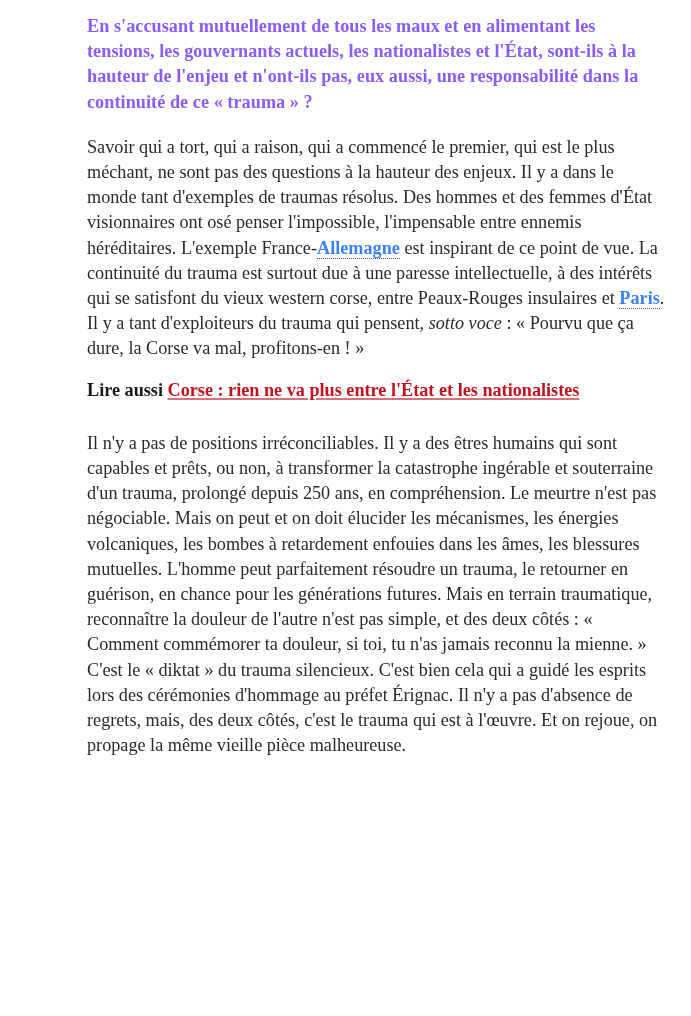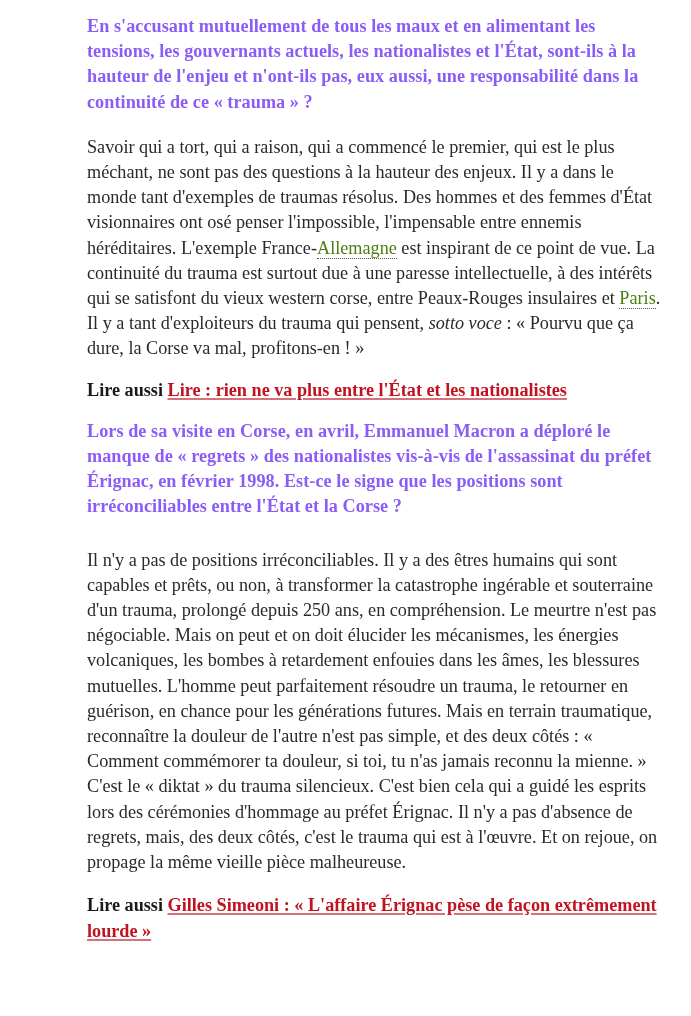--- a/index.html
+++ b/index.html
@@ -32,23 +32,24 @@
   .answer {
     font-family: "Liberation Serif", "DejaVu Serif", serif;
     font-size: 18.2px;
     line-height: 25.2px;
     margin: 0 0 18px 0;
     color: #2a2a2a;
   }
   .answer em {
   }
   .dotted-link {
-    color: #4d7c0f;
+    color: #3b82f6;
     text-decoration: none;
     border-bottom: 1px dotted #555;
+    font-weight: bold;
   }
   .read-also {
     font-family: "Liberation Serif", "DejaVu Serif", serif;
     font-weight: bold;
     font-size: 18.2px;
     line-height: 25.2px;
     margin: 0 0 18px 0;
     color: #1a1a1a;
   }
   .read-also a {
@@ -66,21 +67,19 @@
 </style>
 </head>
 <body>
 
 <div class="article">
 
   <p id="q1" class="question">En s'accusant mutuellement de tous les maux et en alimentant les tensions, les gouvernants actuels, les nationalistes et l'État, sont-ils à la hauteur de l'enjeu et n'ont-ils pas, eux aussi, une responsabilité dans la continuité de ce « trauma » ?</p>
 
   <p id="a1" class="answer"><span>Savoir qui a tort, qui a raison, qui a commencé le premier, qui est le plus méchant, ne sont pas des questions à la hauteur des enjeux. Il y a dans le monde tant d'exemples de traumas résolus. Des hommes et des femmes d'État visionnaires ont osé penser l'impossible, l'impensable entre ennemis héréditaires. L'exemple France-</span><a class="dotted-link">Allemagne</a><span> est inspirant de ce point de vue. La continuité du trauma est surtout due à une paresse intellectuelle, à des intérêts qui se satisfont du vieux western corse, entre Peaux-Rouges insulaires et </span><a class="dotted-link">Paris</a><span>. Il y a tant d'exploiteurs du trauma qui pensent, </span><em>sotto voce</em><span> : « Pourvu que ça dure, la Corse va mal, profitons-en ! »</span></p>
 
-  <p id="ra1" class="read-also"><span>Lire aussi </span><a>Lire : rien ne va plus entre l'État et les nationalistes</a></p>
+  <p id="ra1" class="read-also"><span>Lire aussi </span><a>Corse : rien ne va plus entre l'État et les nationalistes</a></p>
 
-  <p id="q2" class="question">Lors de sa visite en Corse, en avril, Emmanuel Macron a déploré le manque de « regrets » des nationalistes vis-à-vis de l'assassinat du préfet Érignac, en février 1998. Est-ce le signe que les positions sont irréconciliables entre l'État et la Corse ?</p>
 
   <p id="a2" class="answer">Il n'y a pas de positions irréconciliables. Il y a des êtres humains qui sont capables et prêts, ou non, à transformer la catastrophe ingérable et souterraine d'un trauma, prolongé depuis 250 ans, en compréhension. Le meurtre n'est pas négociable. Mais on peut et on doit élucider les mécanismes, les énergies volcaniques, les bombes à retardement enfouies dans les âmes, les blessures mutuelles. L'homme peut parfaitement résoudre un trauma, le retourner en guérison, en chance pour les générations futures. Mais en terrain traumatique, reconnaître la douleur de l'autre n'est pas simple, et des deux côtés : « Comment commémorer ta douleur, si toi, tu n'as jamais reconnu la mienne. » C'est le « diktat » du trauma silencieux. C'est bien cela qui a guidé les esprits lors des cérémonies d'hommage au préfet Érignac. Il n'y a pas d'absence de regrets, mais, des deux côtés, c'est le trauma qui est à l'œuvre. Et on rejoue, on propage la même vieille pièce malheureuse.</p>
 
-  <p id="ra2" class="read-also"><span>Lire aussi </span><a>Gilles Simeoni : « L'affaire Érignac pèse de façon extrêmement lourde »</a></p>
 
 </div>
 
 </body></html>

